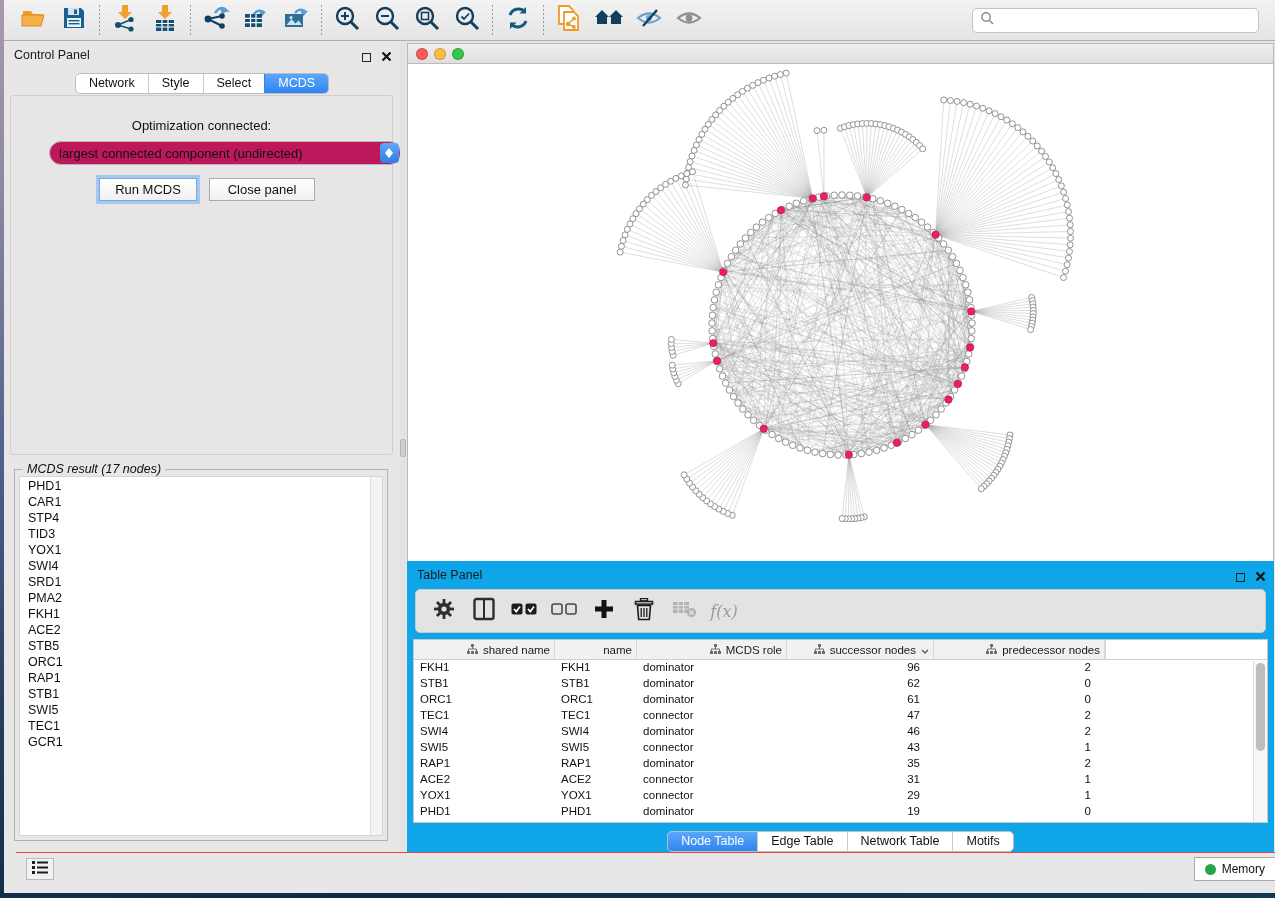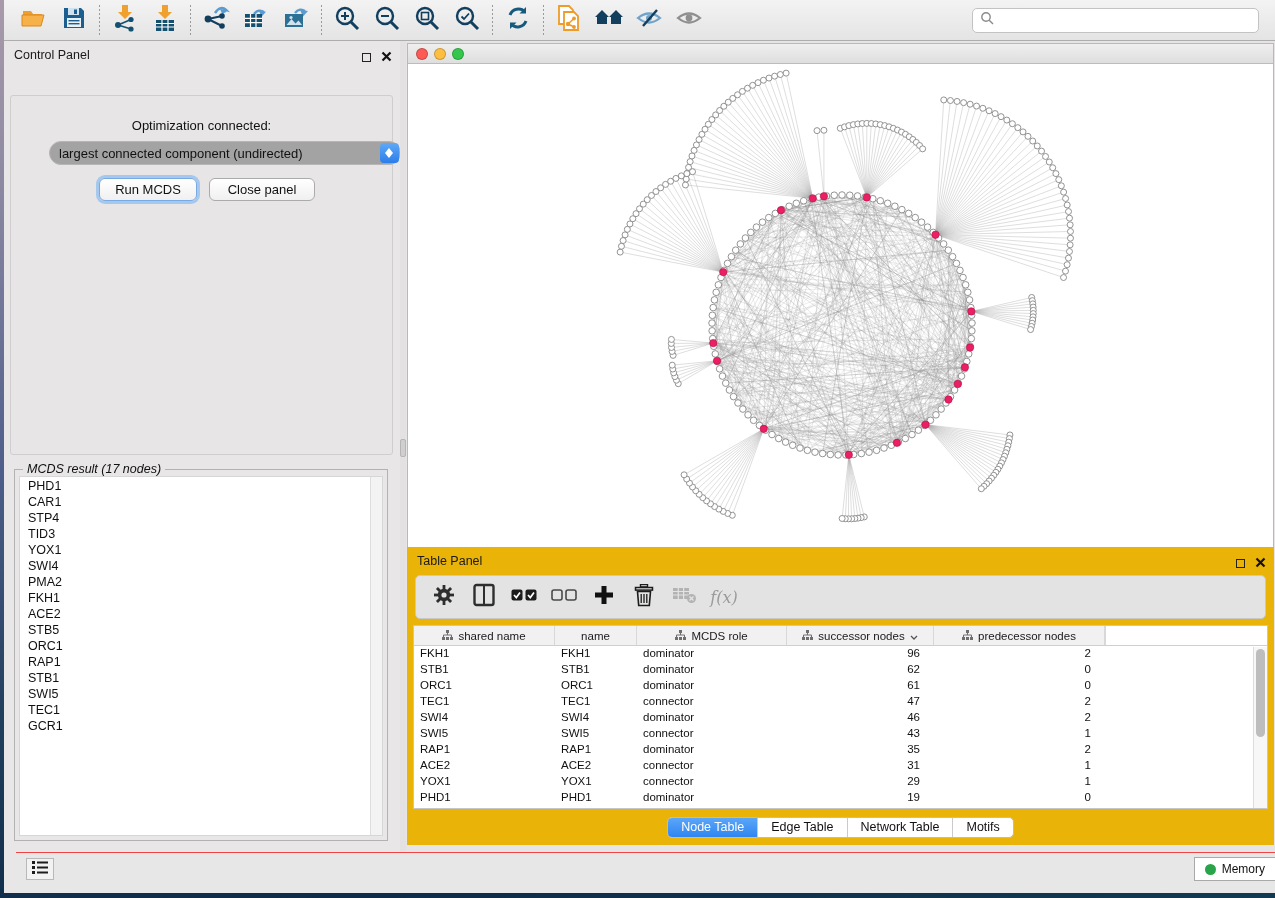--- a/index.html
+++ b/index.html
@@ -29,30 +29,30 @@
   .win-icons { position:absolute; right:8px; top:7px; display:flex; gap:10px; align-items:center; }
   .float-box { width:9px; height:9px; border:1.6px solid #222; }
   .seg-group { display:inline-flex; border:1px solid #bdbdbd; border-radius:5px; background:#fff; overflow:hidden; height:21px; }
   .seg { padding:2px 13px 0 13px; font-size:12.5px; color:#111; border-left:1px solid #cacaca; white-space:nowrap; }
   .seg:first-child { border-left:none; }
   .seg.sel { background:linear-gradient(#5ba6f8,#2f85f0); color:#fff; border-left-color:#2f85f0; }
   .cp-tabs { position:absolute; left:0; top:32px; width:100%; text-align:center; }
   .tab-content { position:absolute; left:6px; top:54px; width:383px; height:360px;
     background:#e7e5e6; border:1px solid #cfcdce; border-radius:3px; }
   .opt-label { position:absolute; left:0; top:22px; width:100%; text-align:center; font-size:13px; }
-  .combo { position:absolute; left:38px; top:45px; width:352px; height:24px; background:#a3a3a3;
+  .combo { position:absolute; left:38px; top:45px; width:352px; height:24px; background:#be185d;
     border:1px solid #b6b6b6; border-radius:12px; font-size:13px; }
   .combo-text { position:absolute; left:9px; top:4px; white-space:nowrap; }
   .combo-cap { position:absolute; right:1px; top:1px; bottom:1px; width:19px; border-radius:4px;
     background:linear-gradient(#5fa9f8,#2c7de9); }
   .chev-up { position:absolute; left:5px; top:5px; width:0; height:0;
     border-left:4.5px solid transparent; border-right:4.5px solid transparent; border-bottom:5px solid #fff; }
   .chev-dn { position:absolute; left:5px; bottom:5px; width:0; height:0;
     border-left:4.5px solid transparent; border-right:4.5px solid transparent; border-top:5px solid #fff; }
-  .btn { position:absolute; height:23px; border:1px solid #ababab; border-radius:6px;
+  .btn { position:absolute; height:23px; border:1px solid #ababab; border-radius:0;
     background:linear-gradient(#ffffff,#f0f0f0); font-size:13px; text-align:center; padding-top:3px; }
   .btn.focus { border-color:#79a9e2; box-shadow:0 0 0 3px #a5c8ef; }
   .result-group { position:absolute; left:10px; top:428px; width:374px; height:372px; border:1px solid #b2b2b2; }
   .result-legend { position:absolute; left:8px; top:-8px; background:#e8e6e7; padding:0 4px; font-size:12.5px;font-style:italic; }
   .result-list { position:absolute; left:4px; top:6px; right:4px; bottom:4px; background:#fff;
     border:1px solid #d6d6d6; overflow:hidden; }
   .result-scroll { position:absolute; right:0; top:0; bottom:0; width:12px; background:#f3f3f3; border-left:1px solid #ddd; }
   .result-items { position:absolute; left:0; top:1px; right:13px; }
   .result-item { font-size:12.5px; line-height:16px; padding-left:8px; }
 
@@ -64,28 +64,28 @@
   
   .rregion { position:absolute; left:402px; top:41px; width:869px; bottom:31px; background:#e6e4e5; }
   .netwin { position:absolute; left:1px; top:2px; width:867px; height:520px; border:1px solid #b9b9b9; background:#fff; }
   .net-titlebar { position:absolute; left:0; top:0; width:100%; height:20px;
     background:linear-gradient(#efefef,#dedede); border-bottom:1px solid #bcbcbc; }
   .tl { position:absolute; top:4px; width:12px; height:12px; border-radius:50%; border:0.5px solid rgba(0,0,0,.2); }
   .net-title { position:absolute; left:0; right:0; top:19px; text-align:left; font-size:15px; color:#222; }
   .net-canvas { position:absolute; left:0; top:21px; width:865px; height:497px; background:#fff; }
 
   
-  .tpanel { position:absolute; left:1px; top:506px; width:867px; height:298px; background:#eab308; }
+  .tpanel { position:absolute; left:1px; top:520px; width:867px; height:298px; background:#0ea5e9; }
   .tp-toolbar { position:absolute; left:8px; top:28px; right:8px; height:44px; background:#e3e3e3;
     border:1px solid #c9c9c9; border-radius:5px; display:flex; align-items:center; padding:0 10px; gap:4px; }
   .tp-btn { width:36px; height:34px; display:flex; align-items:center; justify-content:center; }
   .fx { font-family:"DejaVu Serif", serif; font-style:italic; font-size:16px; color:#9a9a9a; }
   .ttable { position:absolute; left:6px; top:78px; right:6px; height:184px; background:#fff; border:1px solid #c6c6c6; }
   .thead { position:absolute; left:0; top:0; right:0; height:20px; background:#f1f1f1; border-bottom:1px solid #cfcfcf; display:flex; }
-  .th { font-size:11.5px; color:#1a1a1a; border-right:1px solid #d8d8d8; display:flex; align-items:center; justify-content:center; gap:5px; padding:0 4px; overflow:hidden; }
+  .th { font-size:11.5px; color:#1a1a1a; border-right:1px solid #d8d8d8; display:flex; align-items:center; justify-content:flex-end; gap:5px; padding:0 4px; overflow:hidden; }
   .th:last-child { border-right:none; }
   .tbody { position:absolute; left:0; top:21px; right:14px; bottom:0; overflow:hidden; }
   .tr { display:flex; height:16px; }
   .td { font-size:11.5px; padding-left:6px; white-space:nowrap; overflow:hidden; }
   .td.num { text-align:right; padding-right:14px; }
   .tscroll { position:absolute; right:0; top:21px; width:14px; bottom:0; background:#f7f7f7; border-left:1px solid #ddd; }
   .tthumb { position:absolute; left:2px; top:2px; width:9px; height:88px; background:#bdbdbd; border-radius:5px; }
   .tp-tabs { position:absolute; left:0; right:0; top:270px; text-align:center; }
 
   
@@ -243,20 +243,28 @@
   </div>
 
   <div class="cpanel">
     <div class="panel-head">
       <div class="panel-title">Control Panel</div>
       <div class="win-icons">
         <div class="float-box"></div>
         <span><svg width="11" height="11" viewBox="0 0 11 11">
               <path d="M1.5 1.5 L9.5 9.5 M9.5 1.5 L1.5 9.5" stroke="#111" stroke-width="2.2"></path>
             </svg></span>
+      </div>
+    </div>
+    <div class="cp-tabs">
+      <div class="seg-group">
+        <div class="seg">Network</div>
+        <div class="seg">Style</div>
+        <div class="seg">Select</div>
+        <div class="seg sel">MCDS</div>
       </div>
     </div>
     <div class="tab-content">
       <div class="opt-label">Optimization connected:</div>
       <div class="combo">
         <span class="combo-text">largest connected component (undirected)</span>
         <span class="combo-cap">
             <span class="chev-up"></span>
             <span class="chev-dn"></span>
           </span>
@@ -267,20 +275,21 @@
     <div class="result-group">
       <div class="result-legend">MCDS result (17 nodes)</div>
       <div class="result-list">
         <div class="result-items" id="mcds-items">
             <div class="result-item">PHD1</div>
             <div class="result-item">CAR1</div>
             <div class="result-item">STP4</div>
             <div class="result-item">TID3</div>
             <div class="result-item">YOX1</div>
             <div class="result-item">SWI4</div>
+            <div class="result-item">SRD1</div>
             <div class="result-item">PMA2</div>
             <div class="result-item">FKH1</div>
             <div class="result-item">ACE2</div>
             <div class="result-item">STB5</div>
             <div class="result-item">ORC1</div>
             <div class="result-item">RAP1</div>
             <div class="result-item">STB1</div>
             <div class="result-item">SWI5</div>
             <div class="result-item">TEC1</div>
             <div class="result-item">GCR1</div>

